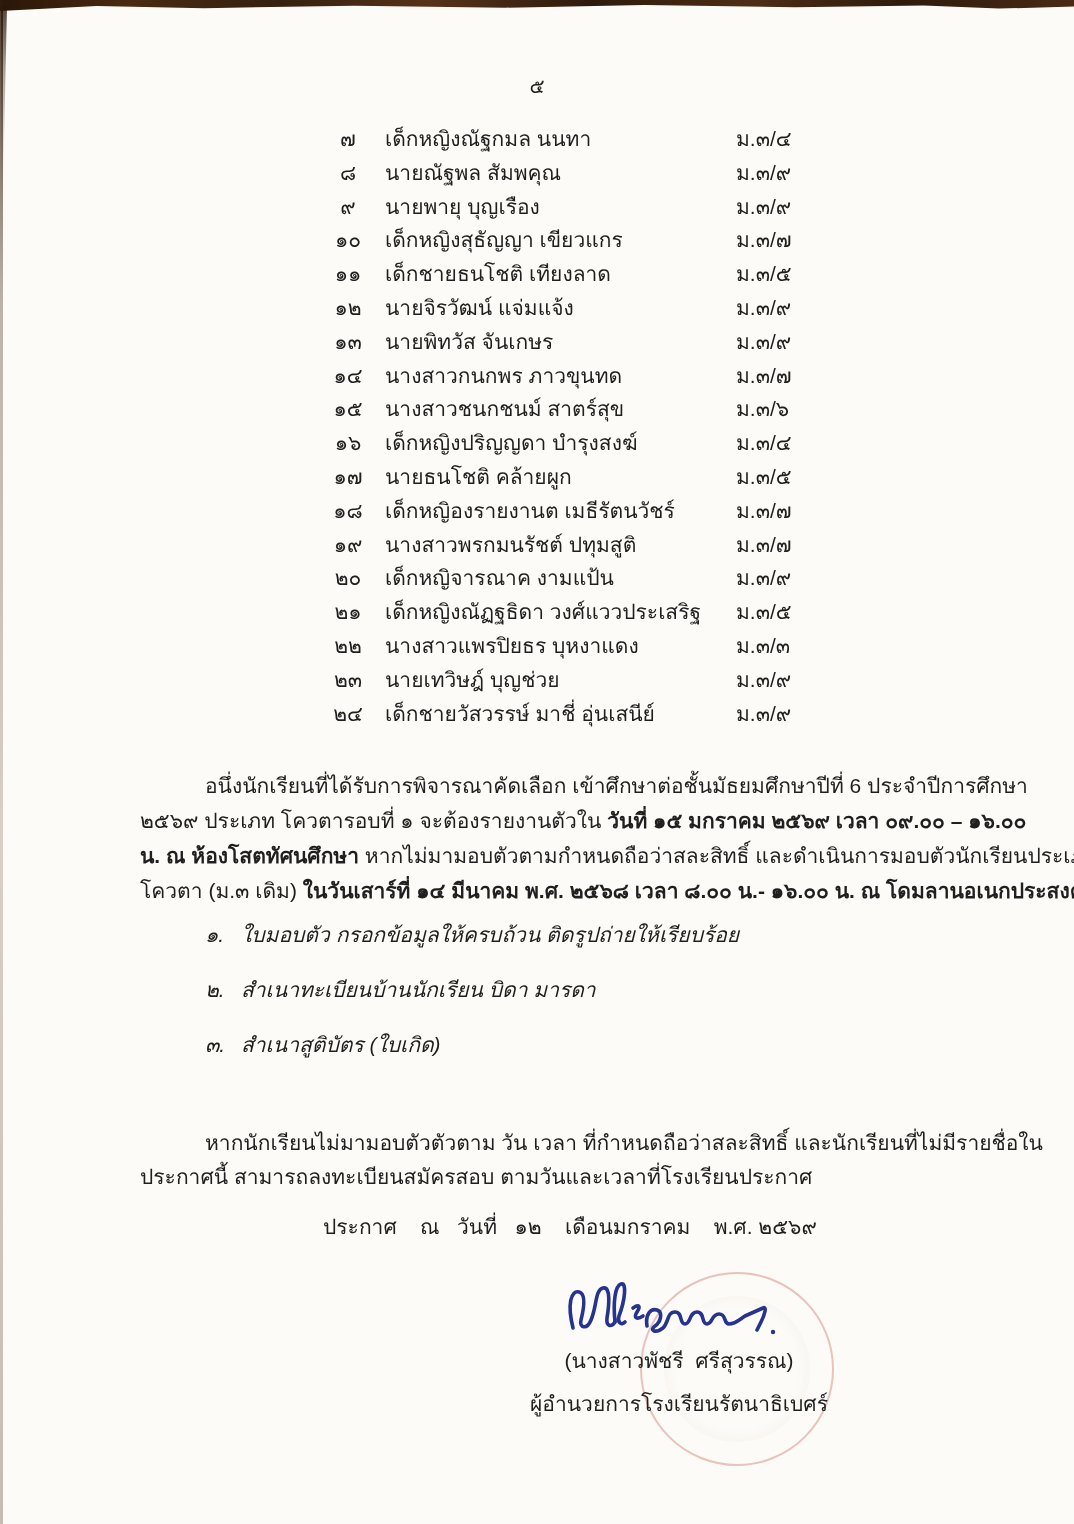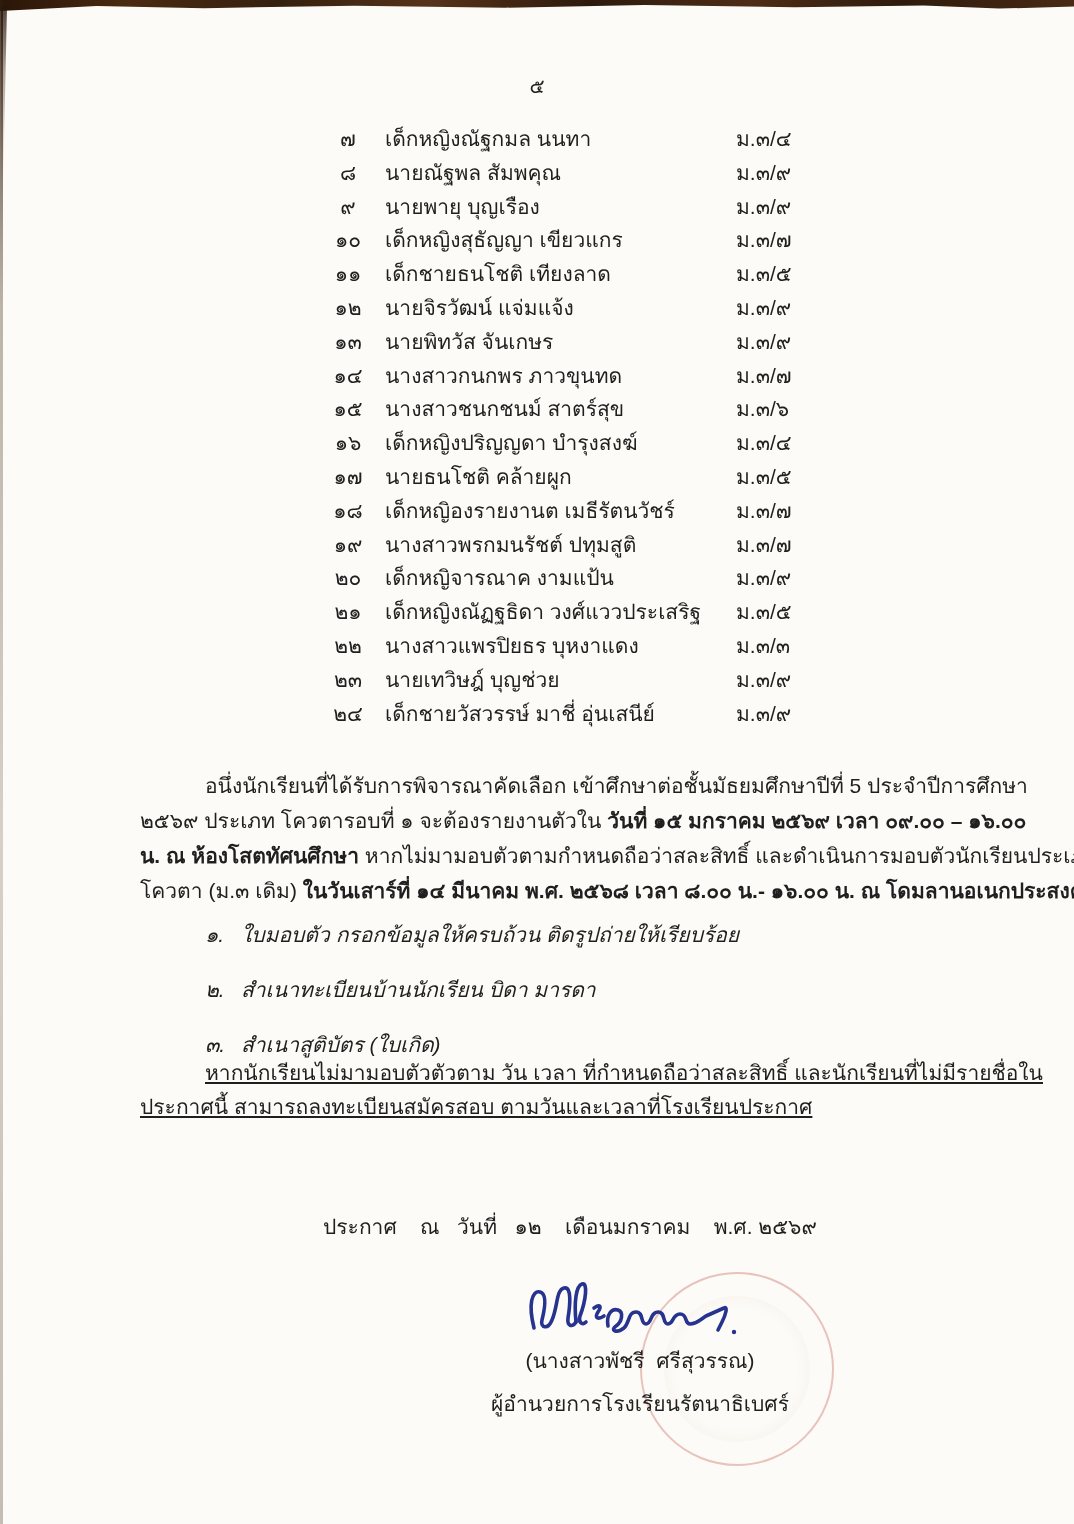--- a/index.html
+++ b/index.html
@@ -28,41 +28,41 @@
   .pagenum{position:absolute;top:70px;left:0;width:1074px;text-align:center;font-size:20px;}
   
   .roster{position:absolute;top:122px;left:140px;right:99px;line-height:33.8px;}
   .rrow{display:flex;}
   .rno{display:inline-block;width:60px;margin-left:178px;text-align:center;flex:none;}
   .rname{display:inline-block;width:343px;padding-left:7px;flex:none;white-space:nowrap;}
   .rclass{flex:none;white-space:nowrap;margin-left:8px;}
   
   .para{position:absolute;left:140px;width:836px;}
   .para1{top:768px;line-height:35px;}
-  .para2{top:1056px;line-height:34px;text-decoration:underline;}
+  .para2{top:1126px;line-height:34px;}
   .pline{white-space:nowrap;}
   .pline.indent{padding-left:65px;}
   .pline.jfull{text-align:justify;text-align-last:justify;}
   .pline b{font-weight:700;}
   
   .doclist{position:absolute;top:922px;left:205px;font-style:italic;}
   .ditem{line-height:26px;margin-bottom:29px;white-space:nowrap;}
   .dno{display:inline-block;width:36px;}
   
   .issued{position:absolute;top:1210px;left:323px;white-space:pre;}
   
   .stamp{
     position:absolute;left:640px;top:1272px;width:190px;height:190px;
     border-radius:50%;border:2px solid #d58a80;opacity:.5;filter:blur(.6px);
   }
   .stamp-inner{
     position:absolute;left:22px;top:22px;right:22px;bottom:22px;border-radius:50%;
     box-shadow:0 0 14px rgba(213,138,128,.35) inset;opacity:.55;
   }
-  .sigblock{position:absolute;top:1278px;left:465px;width:350px;text-align:center;}
+  .sigblock{position:absolute;top:1278px;left:504px;width:350px;text-align:center;}
   .signature{display:block;margin:0 auto;}
   .signame{margin-top:2px;white-space:pre;}
   .sigtitle{margin-top:10px;white-space:pre;}
 </style>
 </head>
 <body style="background: rgb(252, 251, 247); color: rgb(31, 31, 31);">
 
 <div class="page">
   <div class="topbar"></div>
   <div class="leftedge"></div>
@@ -157,21 +157,21 @@
         <span class="rclass">ม.๓/๙</span>
       </div>
       <div class="rrow">
         <span class="rno">๒๔</span>
         <span class="rname">เด็กชายวัสวรรษ์ มาชี่ อุ่นเสนีย์</span>
         <span class="rclass">ม.๓/๙</span>
       </div>
     </div>
 
   <div class="para para1" id="para1">
-      <div class="pline indent jfull"><span>อนึ่งนักเรียนที่ได้รับการพิจารณาคัดเลือก เข้าศึกษาต่อชั้นมัธยมศึกษาปีที่  5  ประจำปีการศึกษา</span></div>
+      <div class="pline indent jfull"><span>อนึ่งนักเรียนที่ได้รับการพิจารณาคัดเลือก เข้าศึกษาต่อชั้นมัธยมศึกษาปีที่  6  ประจำปีการศึกษา</span></div>
       <div class="pline jfull"><span>๒๕๖๙  ประเภท  โควตารอบที่ ๑ จะต้องรายงานตัวใน </span><b>วันที่ ๑๕  มกราคม ๒๕๖๙ เวลา ๐๙.๐๐ – ๑๖.๐๐</b></div>
       <div class="pline jfull"><b>น. ณ ห้องโสตทัศนศึกษา</b><span> หากไม่มามอบตัวตามกำหนดถือว่าสละสิทธิ์ และดำเนินการมอบตัวนักเรียนประเภท</span></div>
       <div class="pline jfull"><span>โควตา (ม.๓ เดิม) </span><b>ในวันเสาร์ที่ ๑๔  มีนาคม พ.ศ. ๒๕๖๘  เวลา ๘.๐๐ น.- ๑๖.๐๐ น.  ณ  โดมลานอเนกประสงค์</b></div>
     </div>
 
   <div class="doclist" id="doclist">
       <div class="ditem"><span class="dno">๑.</span><span>ใบมอบตัว กรอกข้อมูลให้ครบถ้วน ติดรูปถ่ายให้เรียบร้อย</span></div>
       <div class="ditem"><span class="dno">๒.</span><span>สำเนาทะเบียนบ้านนักเรียน บิดา มารดา</span></div>
       <div class="ditem"><span class="dno">๓.</span><span>สำเนาสูติบัตร (ใบเกิด)</span></div>
     </div>

